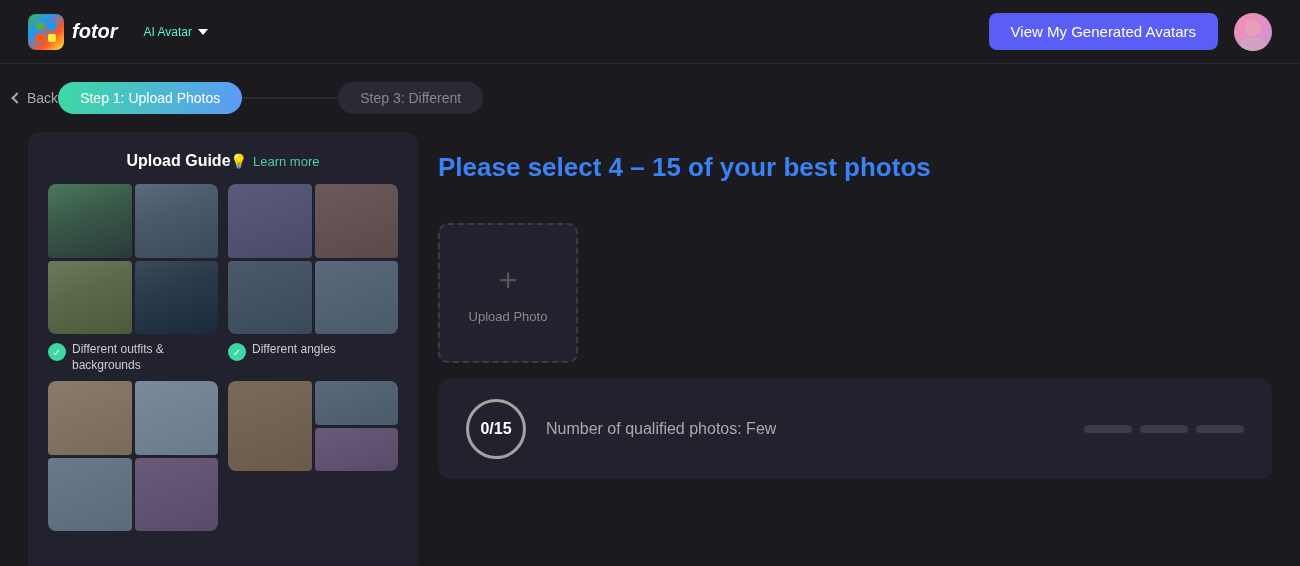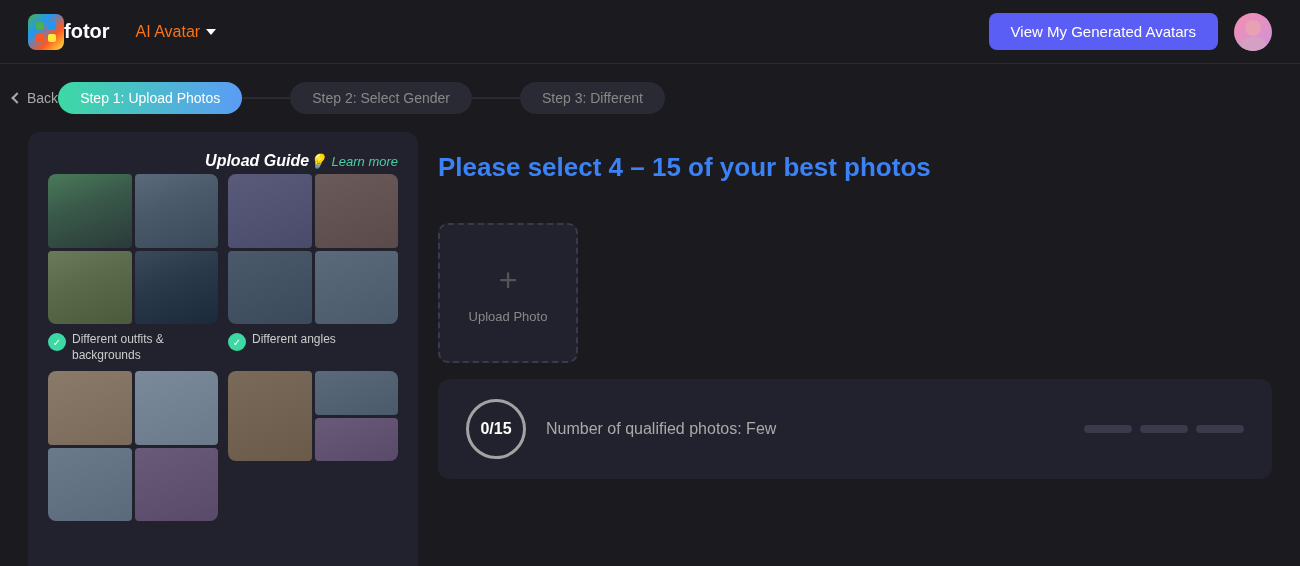--- a/index.html
+++ b/index.html
@@ -26,20 +26,22 @@
 
     .header-left {
       display: flex;
       align-items: center;
       gap: 16px;
     }
 
     .logo {
       display: flex;
       align-items: center;
+      gap: 8px;
+      font-style: italic;
     }
 
     .logo-icon {
       width: 36px;
       height: 36px;
       border-radius: 8px;
       background: linear-gradient(135deg, #4CAF50, #2196F3, #FF5722, #FFEB3B);
       display: flex;
       align-items: center;
       justify-content: center;
@@ -51,22 +53,22 @@
       font-weight: 600;
       color: #fff;
     }
 
     .ai-avatar-btn {
       display: flex;
       align-items: center;
       gap: 6px;
       background: transparent;
       border: none;
-      color: #f97316;
-      font-size: 16px;
+      color: #5eead4;
+      font-size: 12px;
       cursor: pointer;
       padding: 6px 10px;
     }
 
     .chevron-icon {
       width: 0;
       height: 0;
       border-left: 5px solid transparent;
       border-right: 5px solid transparent;
       border-top: 6px solid #fff;
@@ -173,23 +175,22 @@
       width: 390px;
       background: #22222e;
       border-radius: 12px;
       padding: 20px;
       flex-shrink: 0;
     }
 
     .guide-header {
       display: flex;
       align-items: center;
-      justify-content: flex-end;
-      margin-bottom: 4px;
-      font-style: italic;
+      justify-content: center;
+      margin-bottom: 14px;
     }
 
     .guide-title {
       font-size: 16px;
       font-weight: 600;
       color: #fff;
     }
 
     .learn-more {
       display: flex;
@@ -397,23 +398,20 @@
 
 <nav class="steps-bar">
   <button class="back-btn" style="position:static;margin-right:auto;padding-left:0;">
     <span class="back-chevron"></span>
     <span>Back</span>
   </button>
   <div class="step">
     <div class="step-pill active">Step 1: Upload Photos</div>
   </div>
   <div class="step-connector"></div>
-  <div class="step">
-    <div class="step-pill inactive">Step 2: Select Gender</div>
-  </div>
   <div class="step-connector"></div>
   <div class="step">
     <div class="step-pill inactive">Step 3: Different</div>
   </div>
   <div style="flex:1;"></div>
 </nav>
 
 <div class="main-content">
 
   <div class="upload-guide-panel">

